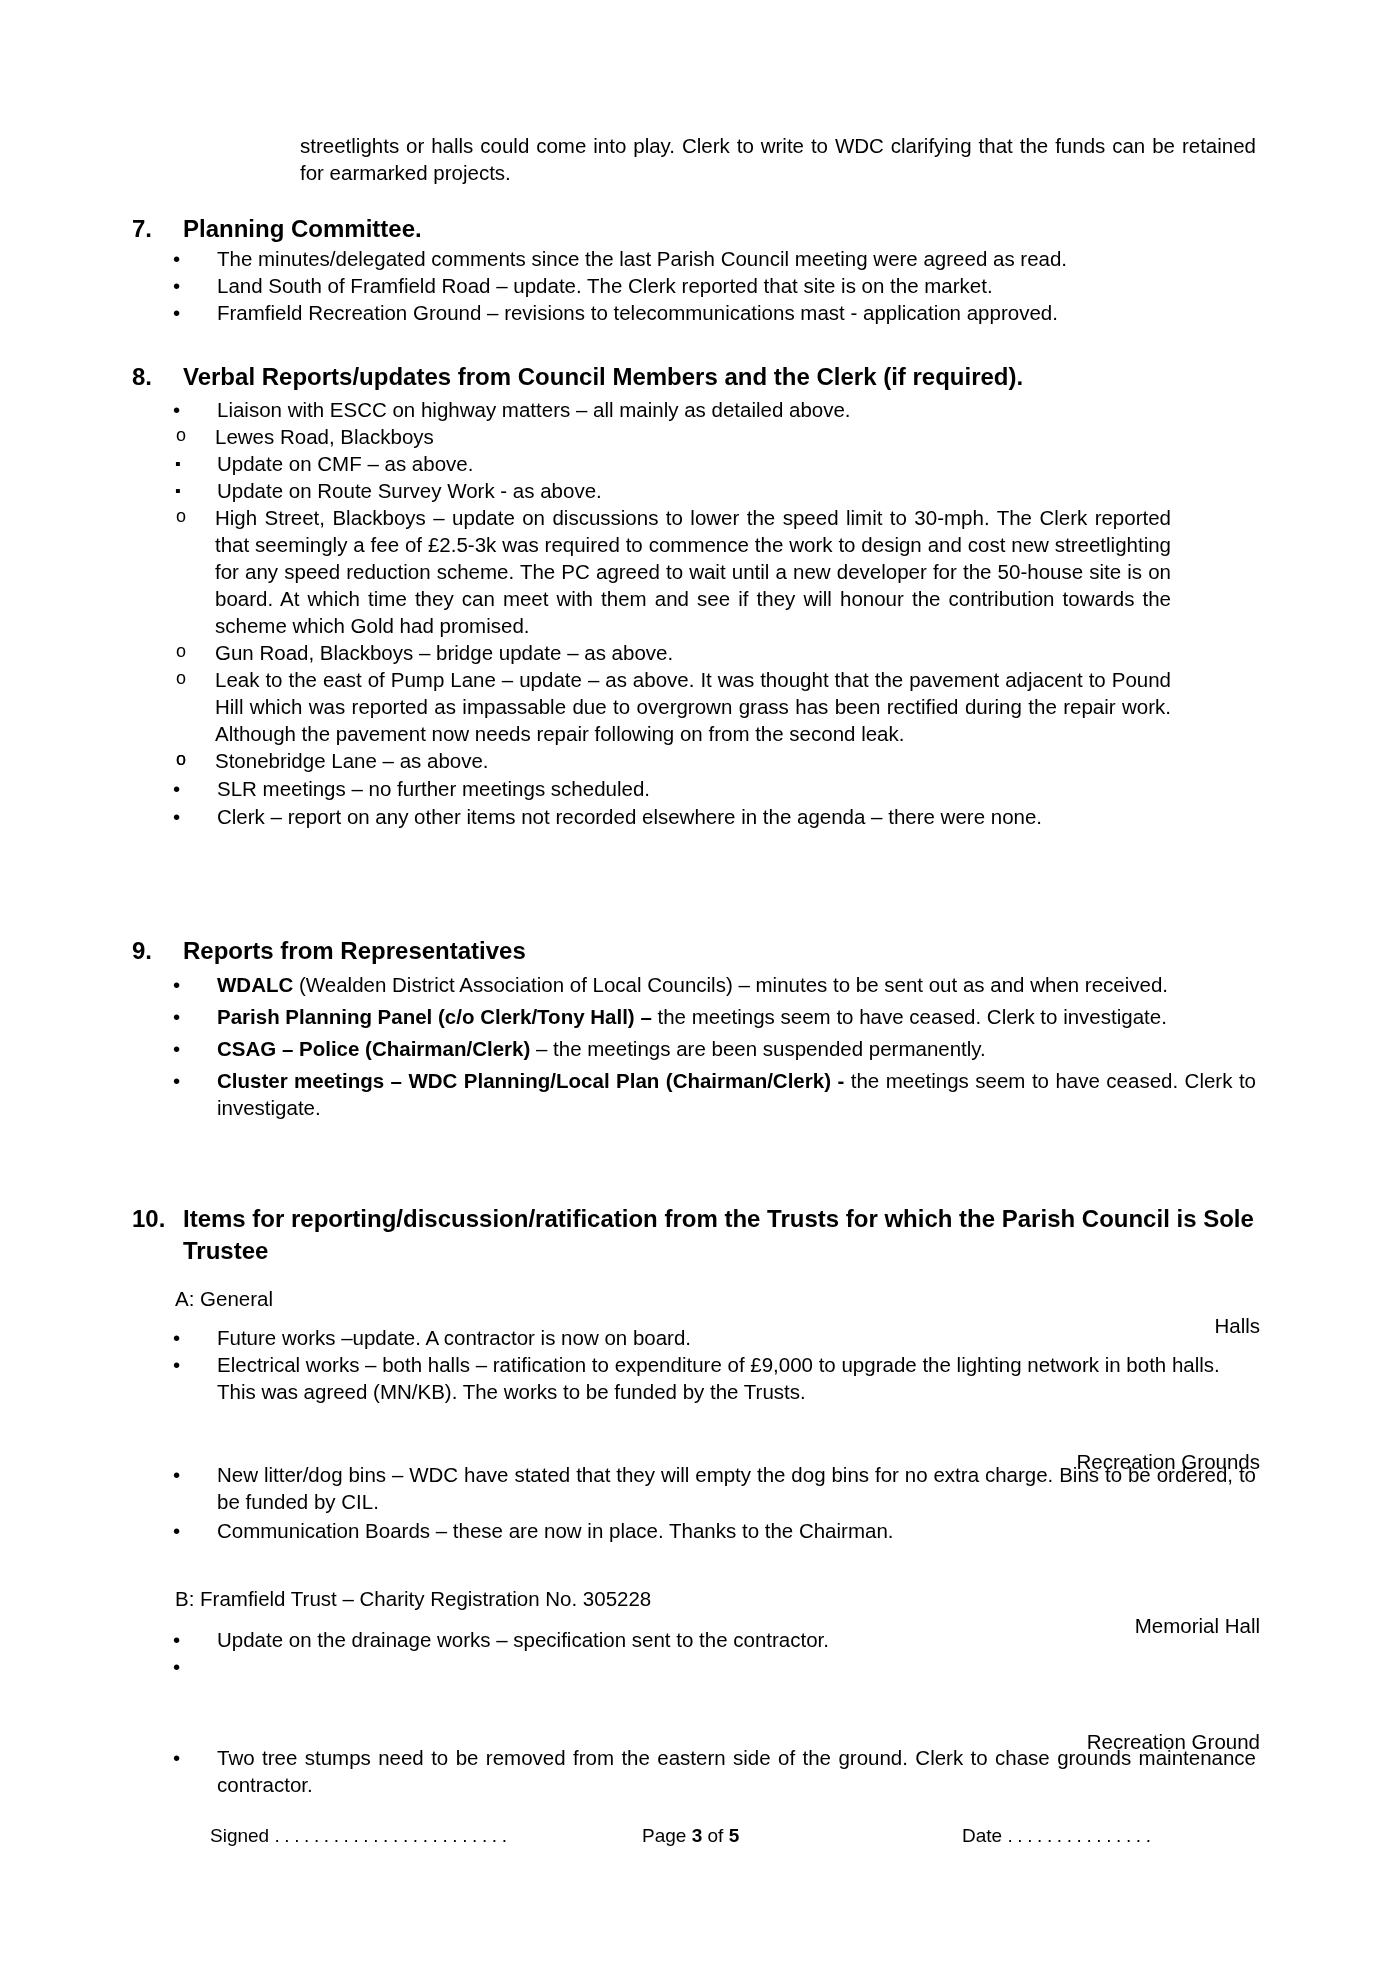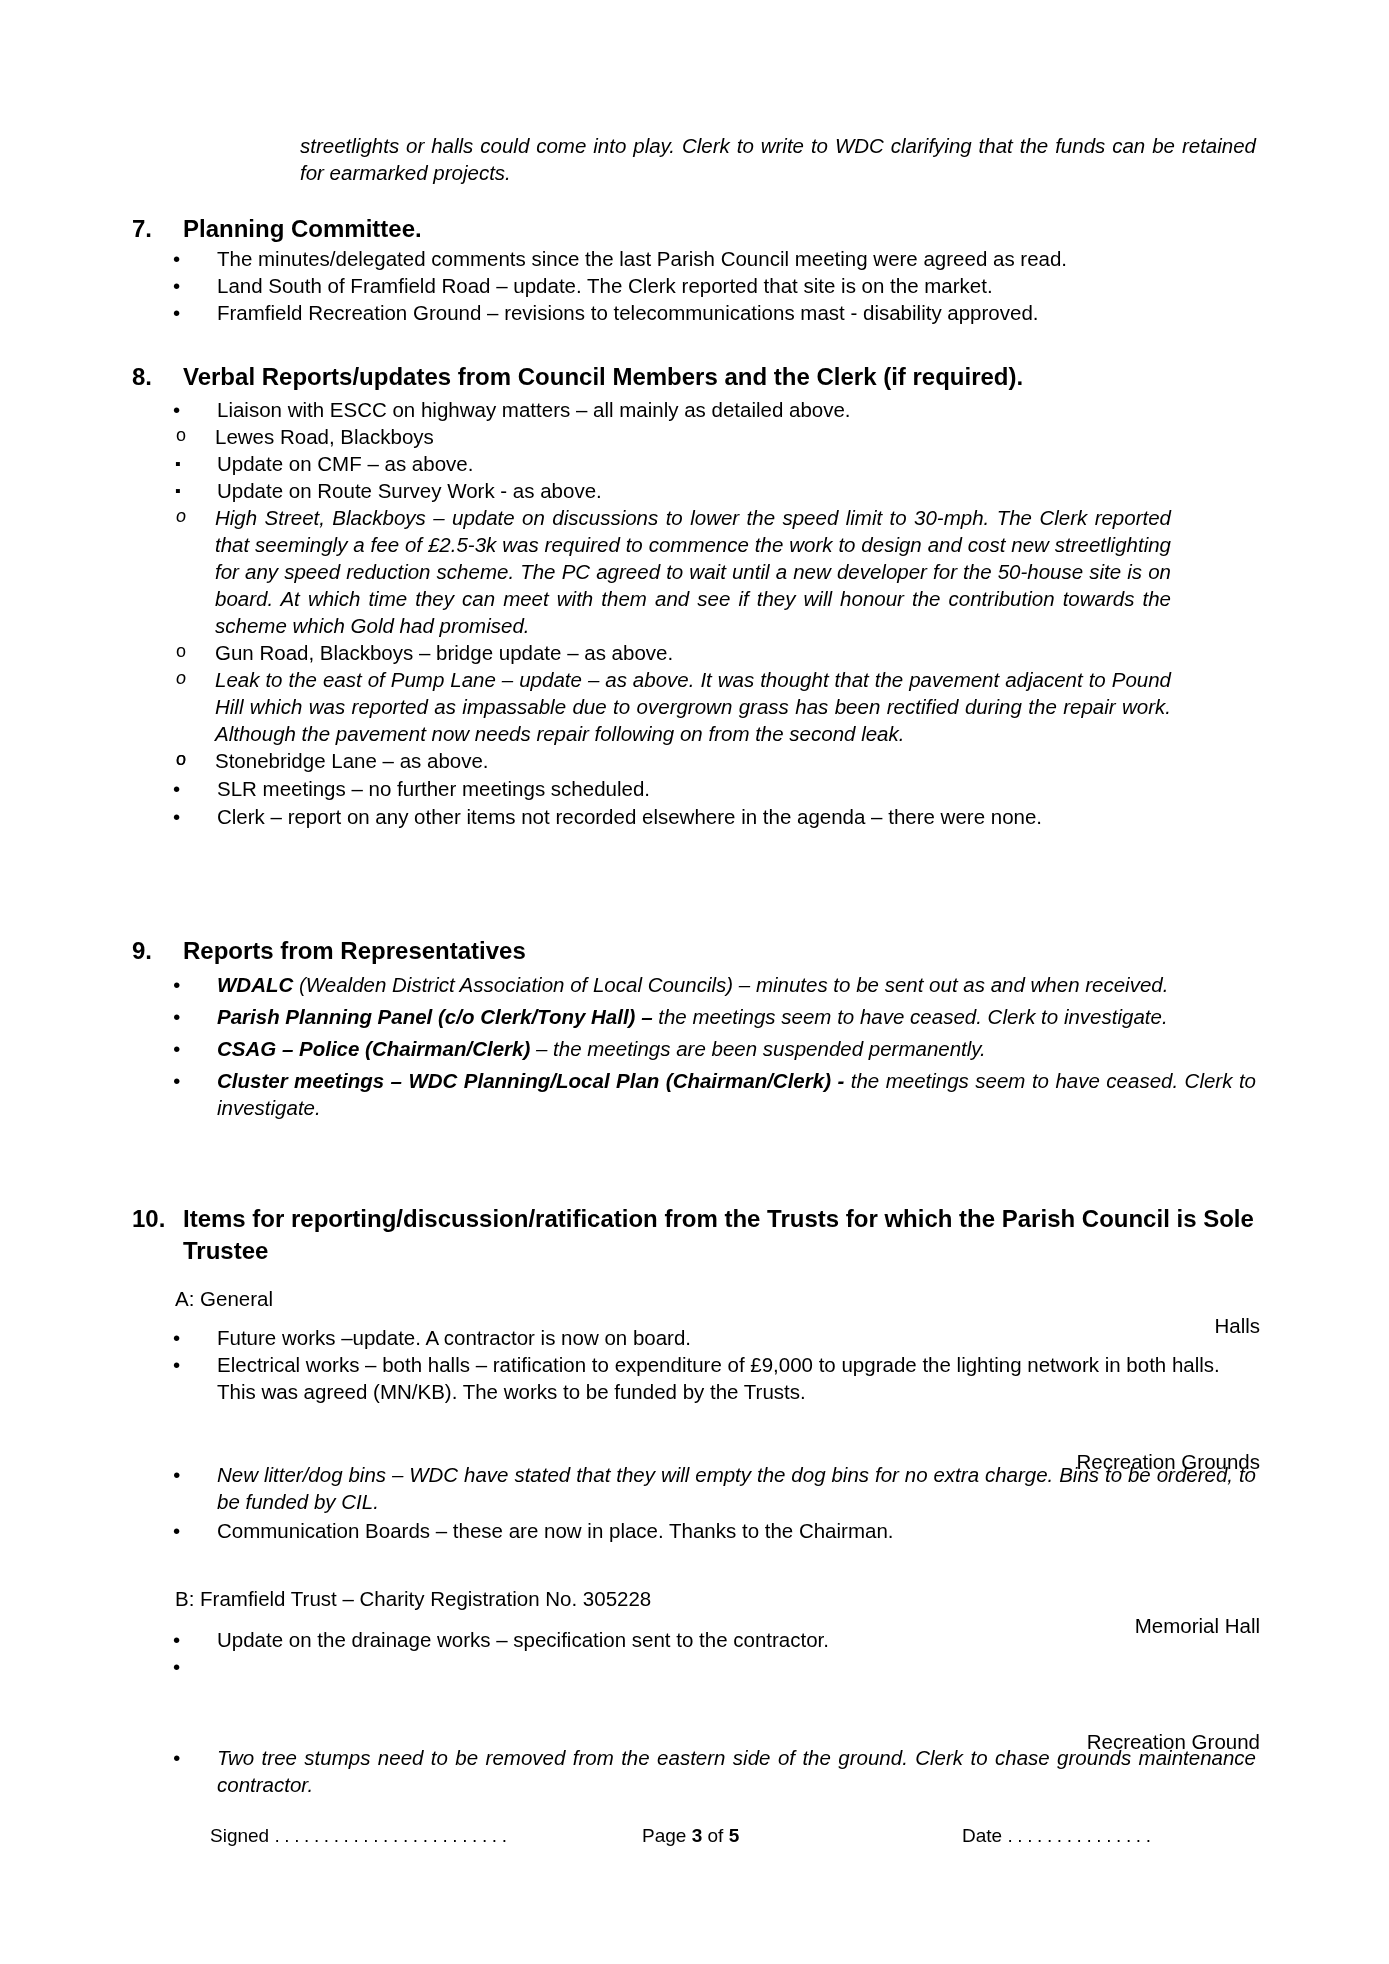--- a/index.html
+++ b/index.html
@@ -1,21 +1,21 @@
 <!DOCTYPE html>
 <html><head>
 <meta charset="utf-8">
 <style>
   html, body { margin: 0; padding: 0; background: #ffffff; }
   body { width: 1389px; height: 1964px; position: relative; overflow: hidden;
          font-family: "Liberation Sans", sans-serif; color: #000; }
   .page { position: absolute; left: 0; top: 0; width: 1389px; height: 1964px; }
   .block { position: absolute; left: 0; width: 1389px; }
   .txt { font-size: 20.5px; line-height: 27px; }
-  .just { text-align: justify; font-style: italic; }
+  .just { text-align: justify; }
   .cont { position: absolute; left: 300px; width: 956px; }
   .heading { position: absolute; left: 132px; width: 1130px; font-weight: bold; font-size: 24px; line-height: 32px; }
   .heading .num { position: absolute; left: 0; top: 0; }
   .heading .htext { display: block; margin-left: 51px; }
   ul.l1, ul.l2, ul.l3 { list-style: none; margin: 0; padding: 0; }
   .l1 > li { position: relative; padding-left: 85px; margin-left: 132px; width: 1039px; }
   .l1 > li > .bul { position: absolute; left: 41px; top: 0; }
   .l2 > li { position: relative; padding-left: 83px; margin-left: -85px; width: 956px; }
   .l2 > li > .bul { position: absolute; left: 44px; top: -1px; font-size: 18px; }
   .l3 > li { position: relative; padding-left: 85px; margin-left: -83px; }
@@ -35,21 +35,21 @@
   <div class="cont txt just" style="top:132px;">streetlights or halls could come into play.  Clerk to write to WDC clarifying that the funds can be retained for earmarked projects.</div>
 
   <div class="heading" style="top:213px;">
     <span class="num">7.</span>
     <span class="htext">Planning Committee.</span>
   </div>
   <div class="block txt" style="top:245px;">
     <ul class="l1">
       <li><span class="bul">•</span><span>The minutes/delegated comments since the last Parish Council meeting were agreed as read.</span></li>
       <li><span class="bul">•</span><span>Land South of Framfield Road – update.  The Clerk reported that site is on the market.</span></li>
-      <li><span class="bul">•</span><span>Framfield Recreation Ground – revisions to telecommunications mast - disability approved.</span></li>
+      <li><span class="bul">•</span><span>Framfield Recreation Ground – revisions to telecommunications mast - application approved.</span></li>
     </ul>
   </div>
 
   <div class="heading" style="top:361px;">
     <span class="num">8.</span>
     <span class="htext">Verbal Reports/updates from Council Members and the Clerk (if required).</span>
   </div>
   <div class="block txt" style="top:396px;">
     <ul class="l1">
       <li>

